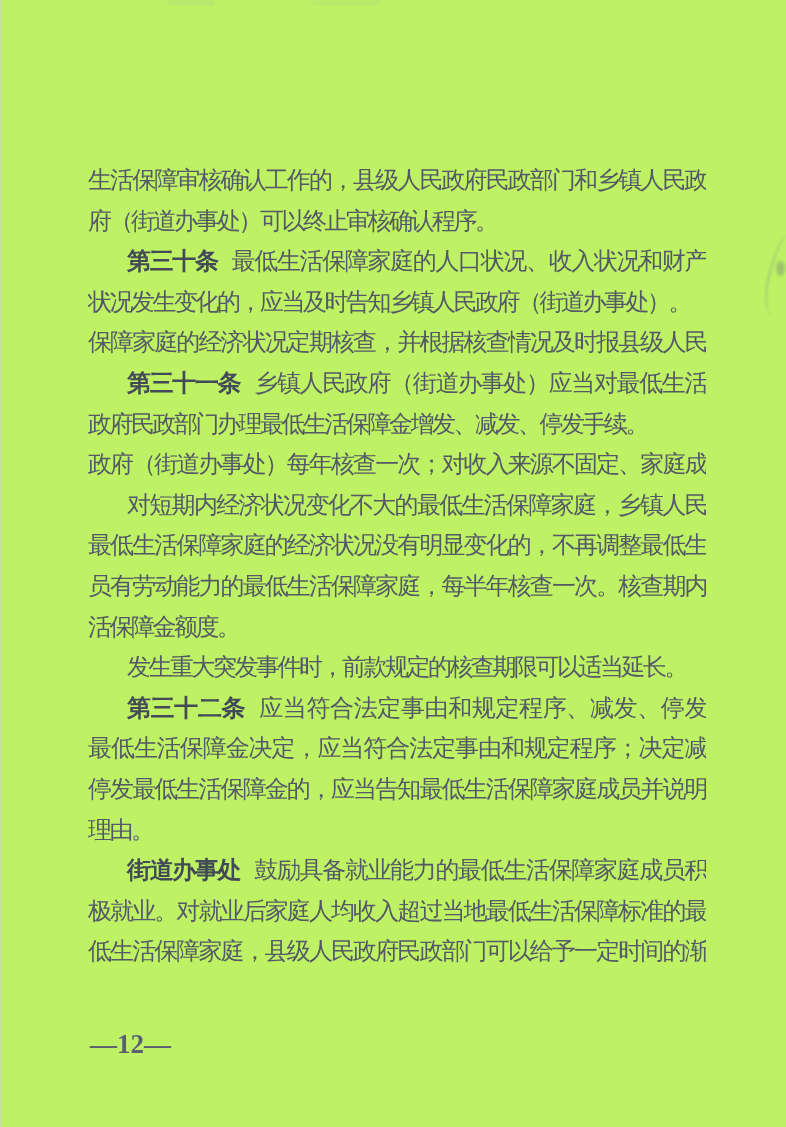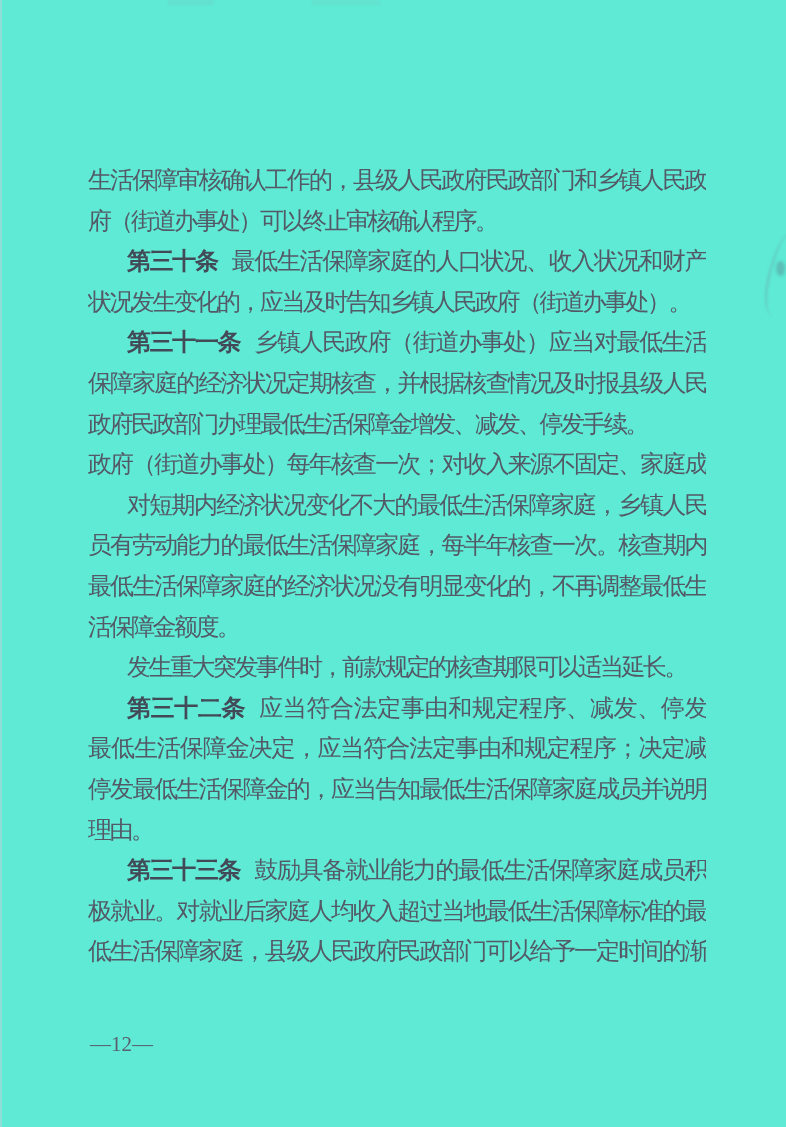--- a/index.html
+++ b/index.html
@@ -1,20 +1,20 @@
 <!DOCTYPE html>
 <html><head>
 <meta charset="utf-8">
 <style>
   html, body { margin: 0; padding: 0; background: #ffffff; }
   .page {
     position: relative;
     width: 786px;
     height: 1127px;
-    background: #5eead4;
+    background: #bef264;
     overflow: hidden;
     font-family: "Liberation Serif", serif;
   }
   
   .left-edge {
     position: absolute; left: 0; top: 0; width: 2px; height: 100%;
     background: rgba(205, 210, 222, 0.45);
   }
   .top-speck-1 {
     position: absolute; left: 168px; top: 0; width: 46px; height: 5px;
@@ -63,53 +63,54 @@
   .lead {
     font-weight: bold;
     color: #434a57;
     margin-right: 14px;
     margin-top: 30px;
   }
   .page-number {
     position: absolute;
     left: 90px;
     top: 1031px;
-    font-size: 21px;
+    font-size: 27px;
     line-height: 26px;
     color: #59606f;
     letter-spacing: 0;
+    font-weight: bold;
   }
 </style>
 </head>
 <body>
 
 <div class="page">
   <div class="left-edge"></div>
   <div class="top-speck-1"></div>
   <div class="top-speck-2"></div>
   <div class="edge-smudge"></div>
   <div class="edge-smudge-dot"></div>
 
   <div class="doc-body">
       <div class="line">生活保障审核确认工作的，县级人民政府民政部门和乡镇人民政</div>
       <div class="line last">府（街道办事处）可以终止审核确认程序。</div>
       <div class="line indent"><b class="lead">第三十条</b><span>最低生活保障家庭的人口状况、收入状况和财产</span></div>
       <div class="line last">状况发生变化的，应当及时告知乡镇人民政府（街道办事处）。</div>
+      <div class="line">保障家庭的经济状况定期核查，并根据核查情况及时报县级人民</div>
       <div class="line indent"><b class="lead">第三十一条</b><span>乡镇人民政府（街道办事处）应当对最低生活</span></div>
-      <div class="line">保障家庭的经济状况定期核查，并根据核查情况及时报县级人民</div>
       <div class="line last">政府民政部门办理最低生活保障金增发、减发、停发手续。</div>
       <div class="line">政府（街道办事处）每年核查一次；对收入来源不固定、家庭成</div>
       <div class="line indent">对短期内经济状况变化不大的最低生活保障家庭，乡镇人民</div>
+      <div class="line">最低生活保障家庭的经济状况没有明显变化的，不再调整最低生</div>
       <div class="line">员有劳动能力的最低生活保障家庭，每半年核查一次。核查期内</div>
-      <div class="line">最低生活保障家庭的经济状况没有明显变化的，不再调整最低生</div>
       <div class="line last">活保障金额度。</div>
       <div class="line last indent">发生重大突发事件时，前款规定的核查期限可以适当延长。</div>
       <div class="line indent"><b class="lead">第三十二条</b><span>应当符合法定事由和规定程序、减发、停发</span></div>
       <div class="line">最低生活保障金决定，应当符合法定事由和规定程序；决定减发、</div>
       <div class="line">停发最低生活保障金的，应当告知最低生活保障家庭成员并说明</div>
       <div class="line last">理由。</div>
-      <div class="line indent"><b class="lead">第三十三条</b><span>鼓励具备就业能力的最低生活保障家庭成员积</span></div>
+      <div class="line indent"><b class="lead">街道办事处</b><span>鼓励具备就业能力的最低生活保障家庭成员积</span></div>
       <div class="line">极就业。对就业后家庭人均收入超过当地最低生活保障标准的最</div>
       <div class="line">低生活保障家庭，县级人民政府民政部门可以给予一定时间的渐</div>
     </div>
 
   <div class="page-number">—12—</div>
 </div>
 
 </body></html>

